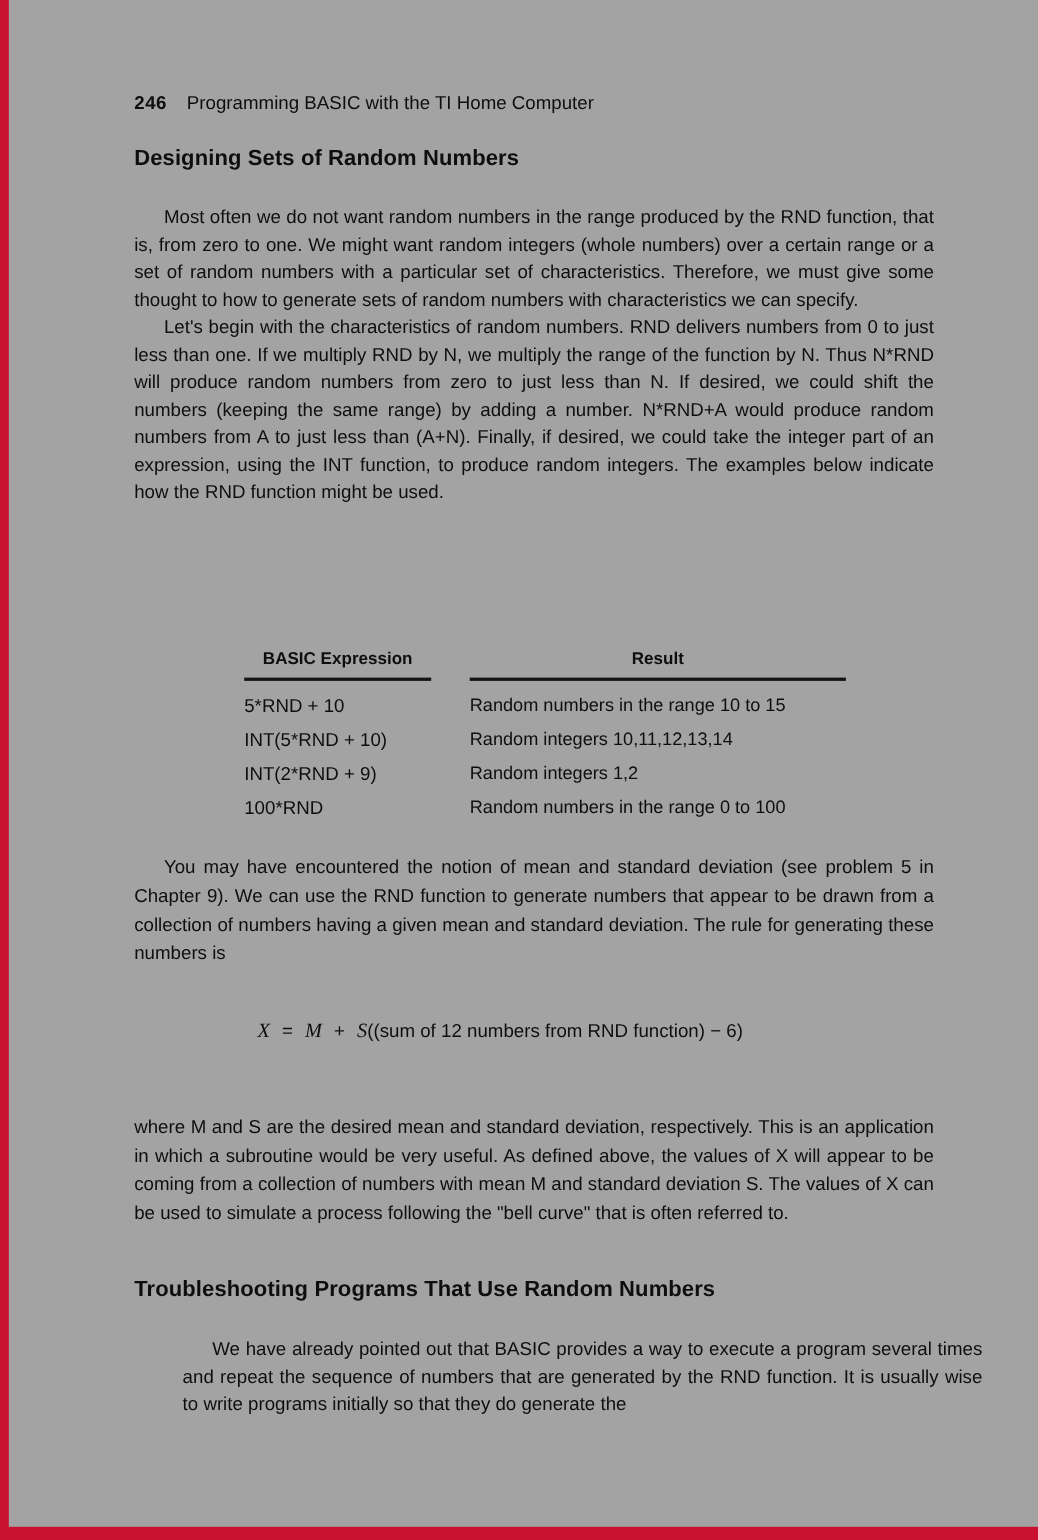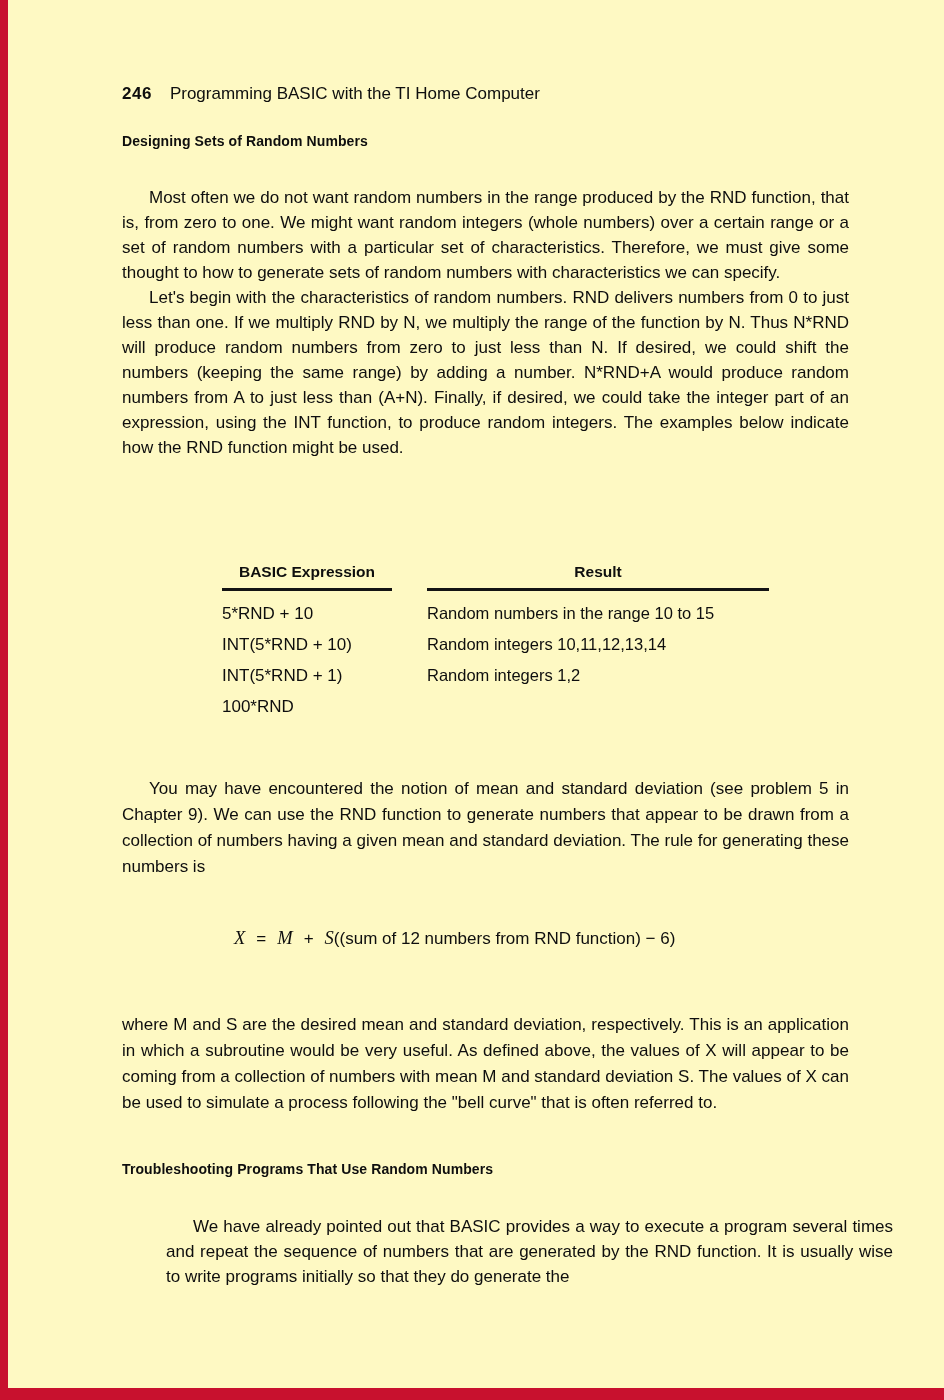--- a/index.html
+++ b/index.html
@@ -4,47 +4,47 @@
 <style>
   html, body { margin: 0; padding: 0; }
   body {
     width: 944px; height: 1400px;
     background: #ffffff;
     font-family: "Liberation Sans", sans-serif;
     color: #0e0e0e;
     position: relative;
     overflow: hidden;
   }
-  .page { position: absolute; inset: 0; background: #fef9c3; }
+  .page { position: absolute; inset: 0; background: #a3a3a3; }
 
   
   .edge-left  { position: absolute; left: 0; top: 0; width: 8px; height: 100%; background: #c8112e; }
   .edge-bottom{ position: absolute; left: 0; bottom: 0; width: 100%; height: 12px; background: #c8112e; }
 
   .runhead { position: absolute; left: 122px; top: 84px; font-size: 17px; white-space: nowrap; }
   .pagenum { font-weight: bold; letter-spacing: .5px; margin-right: 18px; }
 
-  h1, h2 { position: absolute; left: 122px; margin: 0; font-size: 14px; font-weight: bold; letter-spacing: .1px; }
+  h1, h2 { position: absolute; left: 122px; margin: 0; font-size: 20px; font-weight: bold; letter-spacing: .1px; }
   h1 { top: 133px; }
   h2 { top: 1161px; text-align: center; }
 
   .flow { position: absolute; left: 122px; width: 727px; font-size: 17px; line-height: 25px; text-align: justify; }
   .flow p { margin: 0; }
   .flow p.indent { text-indent: 27px; }
   .block-intro { top: 185px; }
   .p3 { top: 776px; line-height: 26px; }
   .p4 { top: 1012px; line-height: 26px; }
   .p5 { top: 1214px; margin-left: 44px; }
 
   
   .extable { position: absolute; left: 222px; top: 562px; display: flex; }
   .excol { display: flex; flex-direction: column; }
   .col1 { width: 170px; margin-right: 35px; }
   .col2 { width: 342px; }
-  .thead { font-weight: bold; font-size: 15.5px; text-align: center; height: 26px; line-height: 20px; }
+  .thead { font-weight: bold; font-size: 15.5px; text-align: center; height: 26px; line-height: 20px; margin-top: 28px; }
   .rule { border-top: 3px solid #141414; height: 0; margin-bottom: 7px; }
   .cell { font-size: 17px; line-height: 31px; white-space: nowrap; }
   .col2 .cell { font-size: 16.5px; }
 
   
   .formula { position: absolute; left: 234px; top: 928px; font-size: 17px; white-space: nowrap; text-align: center; }
   .mvar { font-family: "Liberation Serif", serif; font-style: italic; font-size: 18.5px; }
   .mop  { display: inline-block; margin: 0 11px; }
 </style>
 </head>
@@ -65,29 +65,30 @@
     <p class="indent">Most often we do not want random numbers in the range produced by the RND function, that is, from zero to one. We might want random integers (whole numbers) over a certain range or a set of random numbers with a particular set of characteristics. Therefore, we must give some thought to how to generate sets of random numbers with characteristics we can specify.</p>
     <p class="indent">Let's begin with the characteristics of random numbers. RND delivers numbers from 0 to just less than one. If we multiply RND by N, we multiply the range of the function by N. Thus N*RND will produce random numbers from zero to just less than N. If desired, we could shift the numbers (keeping the same range) by adding a number. N*RND+A would produce random numbers from A to just less than (A+N). Finally, if desired, we could take the integer part of an expression, using the INT function, to produce random integers. The examples below indicate how the RND function might be used.</p>
   </div>
 
   <div class="extable">
     <div class="excol col1">
       <div class="thead">BASIC Expression</div>
       <div class="rule"></div>
       <div class="cell">5*RND + 10</div>
       <div class="cell">INT(5*RND + 10)</div>
-      <div class="cell">INT(5*RND + 1)</div>
+      <div class="cell">INT(2*RND + 9)</div>
       <div class="cell">100*RND</div>
     </div>
     <div class="excol col2">
       <div class="thead">Result</div>
       <div class="rule"></div>
       <div class="cell">Random numbers in the range 10 to 15</div>
       <div class="cell">Random integers 10,11,12,13,14</div>
       <div class="cell">Random integers 1,2</div>
+      <div class="cell">Random numbers in the range 0 to 100</div>
     </div>
   </div>
 
   <div class="flow p3">
     <p class="indent">You may have encountered the notion of mean and standard deviation (see problem 5 in Chapter 9). We can use the RND function to generate numbers that appear to be drawn from a collection of numbers having a given mean and standard deviation. The rule for generating these numbers is</p>
   </div>
 
   <div class="formula">
     <span class="mvar">X</span><span class="mop">=</span><span class="mvar">M</span><span class="mop">+</span><span class="mvar">S</span><span class="mtail">((sum of 12 numbers from RND function) − 6)</span>
   </div>

